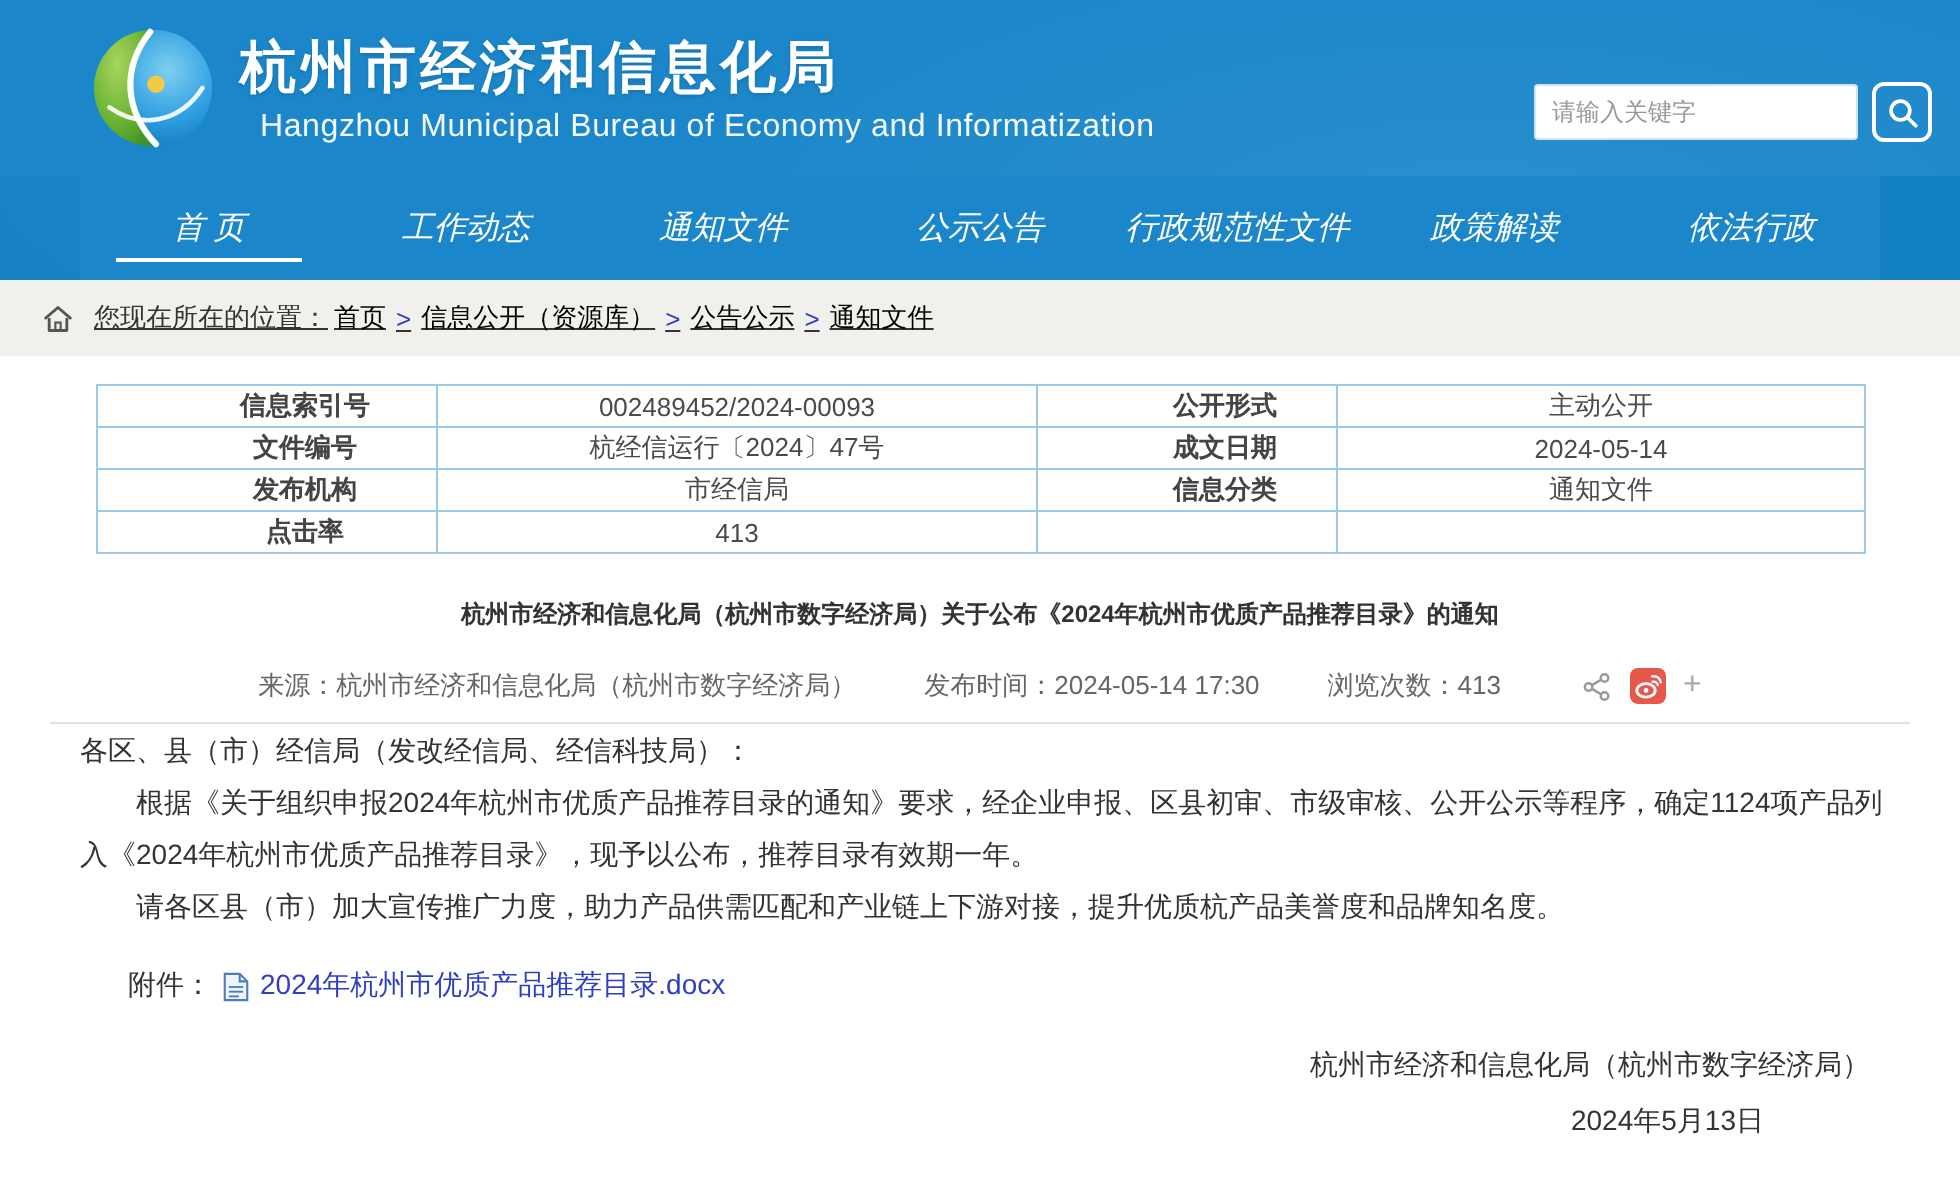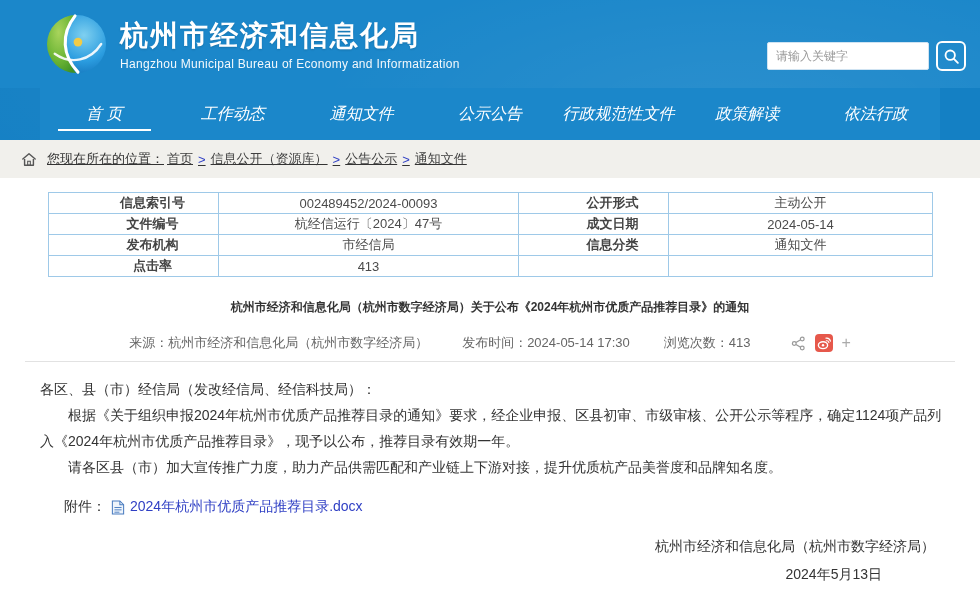--- a/index.html
+++ b/index.html
@@ -9,21 +9,21 @@
   
   .topbar {
     position:relative; height:88px; background:#1b87ca;
     background-image:radial-gradient(ellipse 700px 260px at 75% 130%, rgba(255,255,255,0.07), transparent 60%);
     display:flex; align-items:center;
   }
   .brand { display:flex; align-items:center; margin-left:46px; }
   .logo { width:62px; height:62px; flex:0 0 auto; }
   .brand-text { margin-left:12px; color:#fff; }
   .brand-cn { font-size:28px; font-weight:bold; letter-spacing:2px; text-shadow:0 1px 2px rgba(0,0,0,0.15); }
-  .brand-en { font-size:12px; margin-top:2px; opacity:0.95; letter-spacing:0.3px; }
+  .brand-en { font-size:16px; margin-top:2px; opacity:0.95; letter-spacing:0.3px;margin-left:10px; }
   .search { position:absolute; right:14px; top:41px; display:flex; align-items:center; gap:7px; }
   .search input {
     width:162px; height:28px; border:1px solid #cfe3f2; border-radius:2px;
     font-size:12px; padding:0 8px; color:#333; outline:none; background:#fff;
     font-family:"Liberation Sans","DejaVu Sans",sans-serif;
   }
   .search input::placeholder { color:#999; }
   .search-btn {
     width:30px; height:30px; background:transparent; border:2px solid #fff; border-radius:6px;
     display:flex; align-items:center; justify-content:center; cursor:pointer;
@@ -42,21 +42,21 @@
   .nav-item.active::after {
     content:""; position:absolute; left:14%; right:14%; bottom:9px; height:2px; background:#fff;
   }
 
   
   .breadcrumb {
     height:38px; background:#f1f0ec; display:flex; align-items:center;
     padding-left:21px; font-size:13px; color:#333;text-decoration:underline;
   }
   .crumb-home { display:flex; align-items:center; margin-right:10px; }
-  .crumb-link { color:#404040; cursor:pointer; margin:0 3px;text-align:right; }
+  .crumb-link { color:#000000; cursor:pointer; margin:0 3px;text-align:right; }
   .crumb-sep { color:#2f3fc4; margin:0 2px; }
 
   
   .meta-table { width:884px; margin:14px 48px 0; border-collapse:collapse; table-layout:fixed; }
   .meta-table td {
     border:1px solid #9ec9e8; height:21px; font-size:13px; text-align:center;
     color:#4a4a4a; overflow:hidden; white-space:nowrap;
   }
   .meta-table td.lbl { font-weight:bold; color:#444;padding-left:38px; }
 
@@ -66,21 +66,21 @@
   }
   .meta-line {
     margin-top:15px; display:flex; justify-content:center; align-items:center;
     gap:34px; font-size:13px; color:#666;
   }
   .meta-icons { display:flex; align-items:center; gap:9px; margin-left:6px; }
   .icon-btn { display:flex; align-items:center; cursor:pointer; }
   .plus-glyph { color:#aaa; font-size:16px; cursor:pointer; line-height:1; }
   .divider { margin:9px 25px 0; border-bottom:1px solid #e2e2e2; }
 
-  .body-text { margin:14px 30px 0 40px; font-size:14px; color:#333; line-height:26px; }
+  .body-text { margin:0 30px 0 40px; font-size:14px; color:#333; line-height:26px; }
   .body-text p.indent { text-indent:2em; }
 
   .attachment { margin:18px 0 0 64px; display:flex; align-items:center; gap:5px; font-size:14px; color:#333; }
   .attach-link { color:#2f3fc4; cursor:pointer; }
 
   .signature { margin-top:22px; font-size:14px; color:#333; }
   .sig-org { text-align:right; padding-right:45px; }
   .sig-date { text-align:right; padding-right:98px; margin-top:10px; }
 </style>
 </head>

